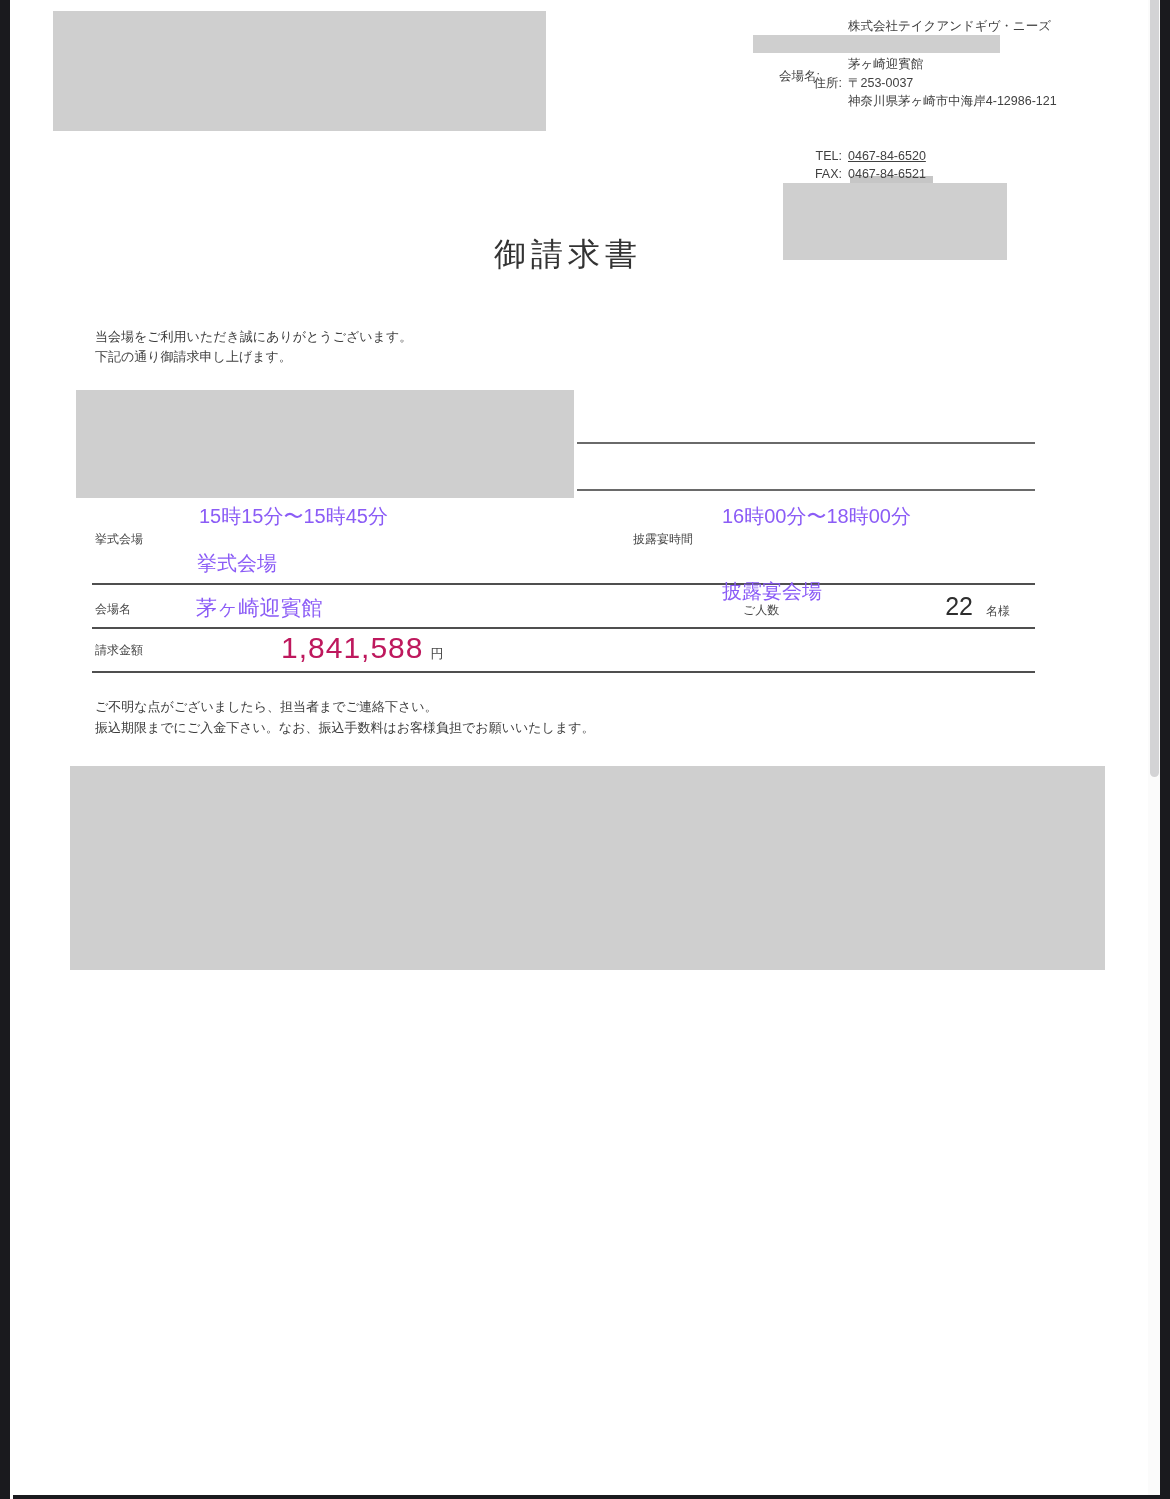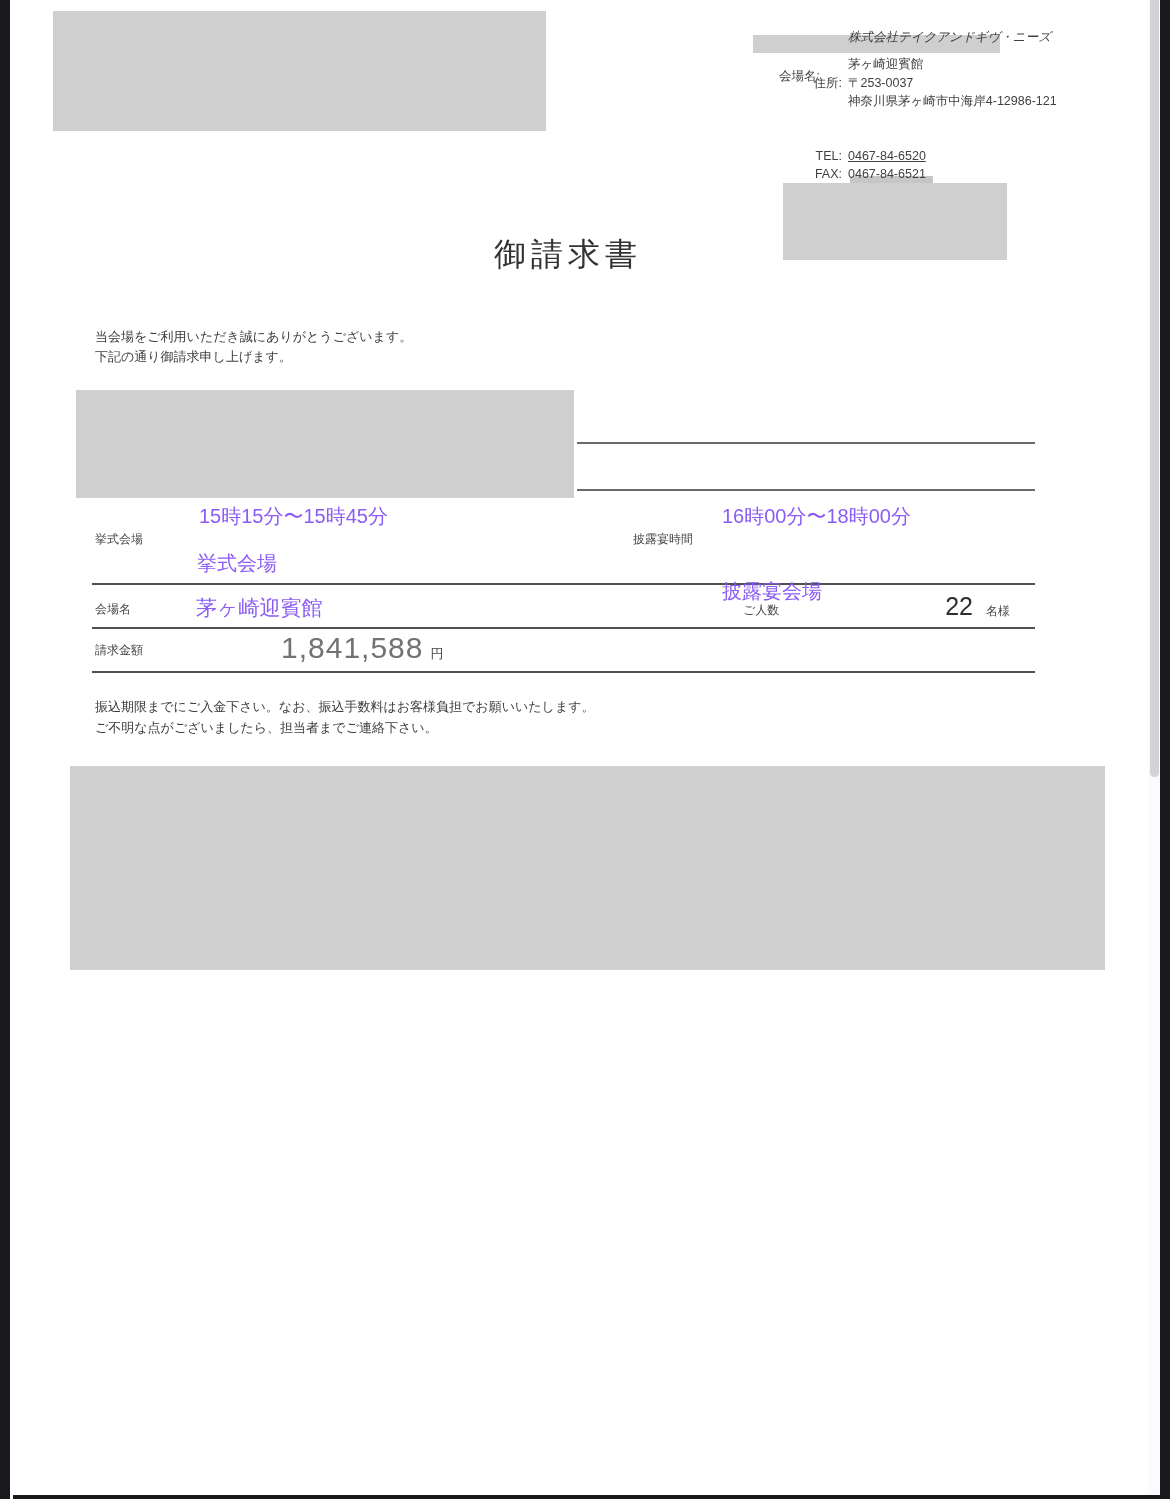--- a/index.html
+++ b/index.html
@@ -19,21 +19,21 @@
   
   .redact{background:#cfcfcf;}
   .redact-top-left{left:53px;top:11px;width:493px;height:120px;}
   .redact-header-bar{left:753px;top:35px;width:247px;height:18px;}
   .redact-header-tab{left:850px;top:176px;width:83px;height:7px;background:#c6c6c6;}
   .redact-header-box{left:783px;top:183px;width:224px;height:77px;}
   .redact-mid{left:76px;top:390px;width:498px;height:108px;}
   .redact-bottom{left:70px;top:766px;width:1035px;height:204px;}
   
   .hdr{font-size:12.5px;line-height:18px;color:#414141;}
-  .hdr-company{left:848px;top:28px;font-style:italic;}
+  .hdr-company{left:848px;top:17px;}
   .hdr-label{text-align:right;width:60px;}
   .lbl-venue{left:760px;top:55px;margin-top:12px;}
   .val-venue{left:848px;top:55px;}
   .lbl-addr{left:782px;top:74px;}
   .val-postal{left:848px;top:74px;}
   .val-addr2{left:848px;top:92px;}
   .lbl-tel{left:782px;top:147px;}
   .val-tel{left:848px;top:147px;text-decoration:underline;}
   .lbl-fax{left:782px;top:165px;}
   .val-fax{left:848px;top:165px;}
@@ -62,21 +62,21 @@
   .t-reception-time{left:722px;top:503px;}
   .t-reception-venue{left:722px;top:578px;}
   .t-venue-label{left:95px;top:601px;}
   .t-venue-name{left:196px;top:594px;font-size:21px;}
   .t-guests-label{left:743px;top:602px;}
   .t-guests{left:880px;top:592px;width:130px;text-align:right;}
   .t-guests .num{font-size:25px;color:#2e2e2e;}
   .t-guests .unit{font-size:12px;color:#474747;margin-left:13px;}
   .t-amount-label{left:95px;top:642px;}
   .t-amount{left:281px;top:631px;}
-  .t-amount .num{font-size:30px;color:#737373;letter-spacing:1px;}
+  .t-amount .num{font-size:30px;color:#be185d;letter-spacing:1px;}
   .t-amount .unit{font-size:13px;color:#474747;margin-left:7px;}
 </style>
 </head>
 <body>
 
 <div class="abs frame-left"></div>
 <div class="abs frame-right"></div>
 <div class="abs frame-bottom"></div>
 <div class="abs scroll-track"></div>
 <div class="abs scroll-thumb"></div>
@@ -130,15 +130,15 @@
 <div class="abs t-guests">
   <span class="num">22</span><span class="unit">名様</span>
 </div>
 
 <div class="abs cell-label t-amount-label">請求金額</div>
 <div class="abs t-amount">
   <span class="num">1,841,588</span><span class="unit">円</span>
 </div>
 
 <div class="abs para notes">
+  <div>ご不明な点がございましたら、担当者までご連絡下さい。</div>
   <div>振込期限までにご入金下さい。なお、振込手数料はお客様負担でお願いいたします。</div>
-  <div>ご不明な点がございましたら、担当者までご連絡下さい。</div>
 </div>
 
 </body></html>

